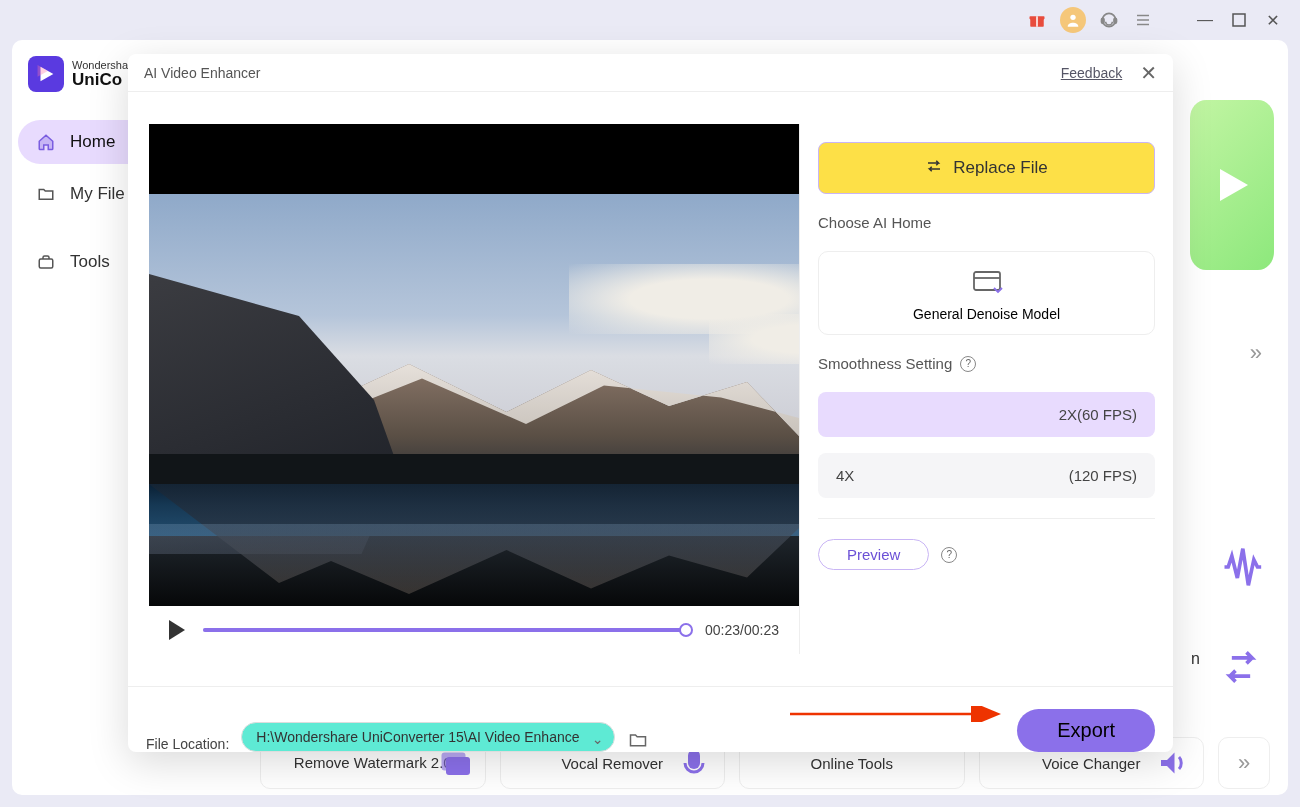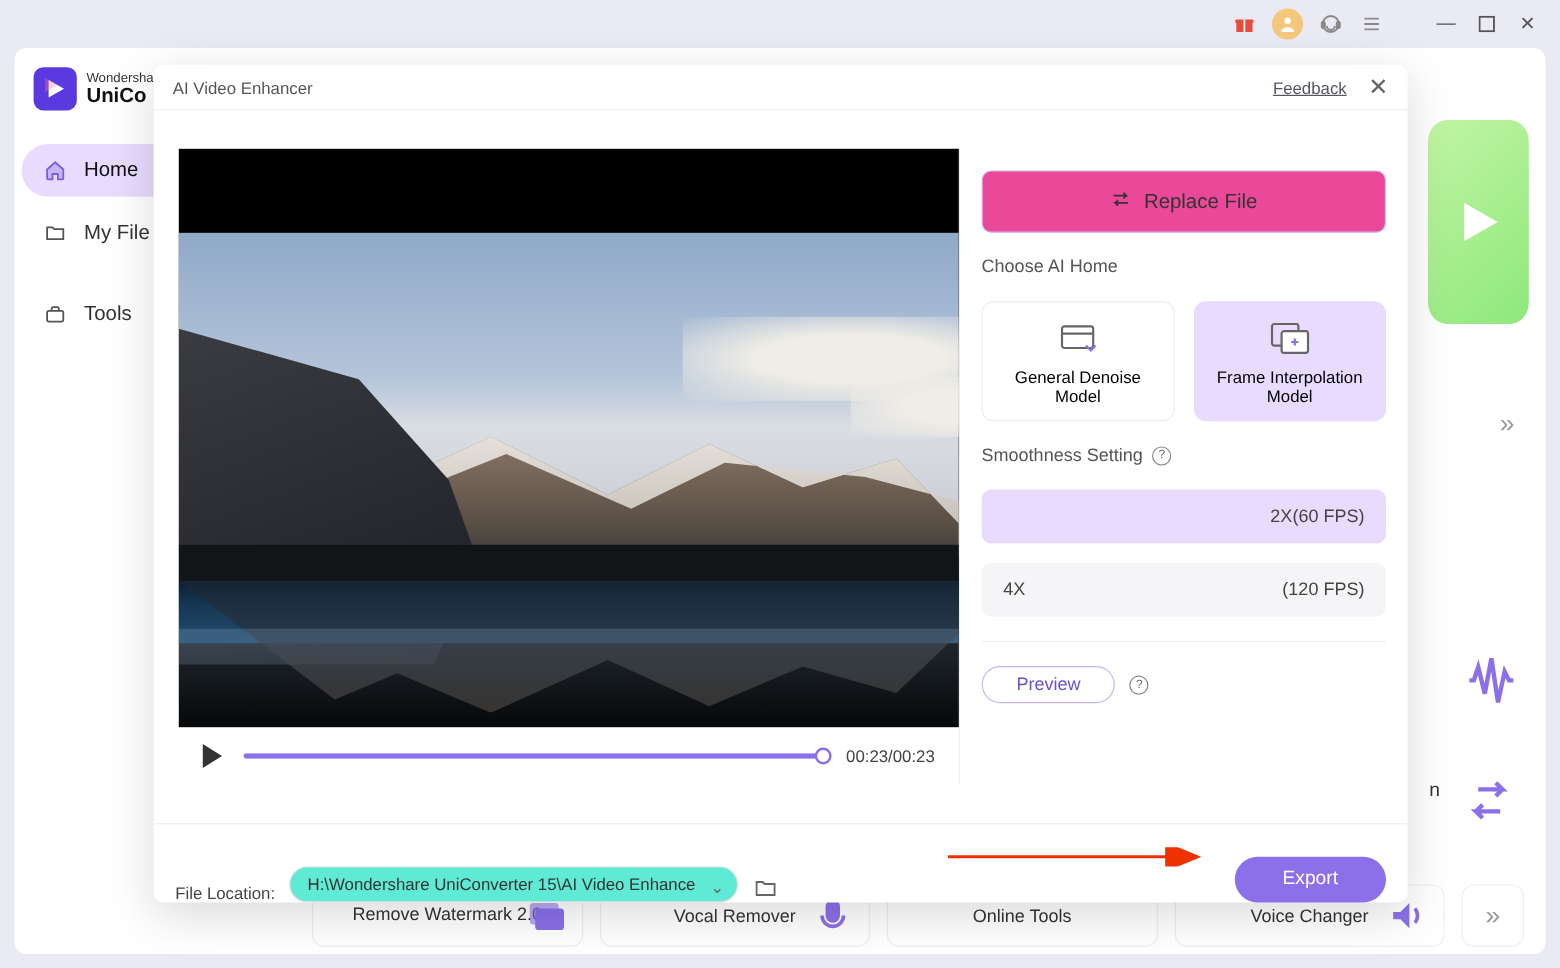--- a/index.html
+++ b/index.html
@@ -68,21 +68,21 @@
  background:linear-gradient(rgba(140,170,200,.25),rgba(30,60,90,.0));}
 
 .controls { height:48px; display:flex; align-items:center; padding:0 20px; gap:18px; background:#fff;}
 .play { width:0;height:0;border-left:16px solid #333;border-top:10px solid transparent;border-bottom:10px solid transparent; cursor:pointer;}
 .progress { flex:1; height:4px; background:#d0c6f5; border-radius:2px; position:relative;}
 .progress .fill{height:100%; width:100%; background:#8b70ea; border-radius:2px;}
 .progress .thumb{position:absolute; right:-6px; top:-5px; width:14px;height:14px;border-radius:50%;background:#fff;border:2px solid #8b70ea;}
 .time{ font-size:14px; color:#444;}
 
 .side-panel { flex:1; border-left:1px solid #eee; padding:18px 18px 0 18px; display:flex; flex-direction:column; gap:20px; overflow:hidden;}
-.replace-btn { border:1px solid #c9b5f5; background:#ec4899; color:#333; height:52px; border-radius:8px; display:flex; align-items:center; justify-content:center; gap:10px; font-size:17px; cursor:pointer;}
+.replace-btn { border:1px solid #c9b5f5; background:#fde047; color:#333; height:52px; border-radius:8px; display:flex; align-items:center; justify-content:center; gap:10px; font-size:17px; cursor:pointer;}
 
 .section-label { font-size:15px; color:#555; display:flex; align-items:center; gap:8px;}
 .help{ width:16px;height:16px;border:1.5px solid #888;border-radius:50%;display:inline-flex;align-items:center;justify-content:center;font-size:10px;color:#666;}
 
 .model-row { display:flex; gap:16px;}
 .model-card { flex:1; border:1px solid #eee; border-radius:10px; padding:16px 6px 12px; text-align:center; font-size:14px; color:#000000; cursor:pointer; display:flex; flex-direction:column; align-items:center; gap:10px;}
 .model-card.selected{ background:#e8dbfe; border-color:#e8dbfe;}
 .model-icon{ width:34px;height:28px;}
 
 .smooth-list{ display:flex; flex-direction:column; gap:16px;}
@@ -92,21 +92,21 @@
 
 .preview-row{ display:flex; align-items:center; gap:12px;}
 .preview-btn{ border:1px solid #c9b5f5; color:#6b50d6; background:#fff; padding:6px 28px; border-radius:18px; font-size:15px; cursor:pointer;}
 
 .modal-footer { height:66px; border-top:1px solid #eee; display:flex; align-items:flex-end; padding:0 18px; gap:12px;}
 .floc-label{ font-size:14px; color:#444;}
 .floc-select{ border:1px solid #ddd; border-radius:18px; padding:6px 34px 6px 14px; font-size:14px; color:#333; background:#5eead4; position:relative; min-width:360px;}
 .floc-caret{position:absolute;right:10px;top:8px;color:#666;}
 .folder-btn{ width:26px;height:22px; cursor:pointer; color:#666;}
 .spacer{flex:1;}
-.export-btn{ background:#8b70ea; color:#ffffff; border:none; padding:10px 40px; border-radius:22px; font-size:16px; cursor:pointer;}
+.export-btn{ background:#8b70ea; color:#000000; border:none; padding:10px 40px; border-radius:22px; font-size:20px; cursor:pointer;}
 
 .arrow-annot{ position:absolute; left:790px; top:706px; width:220px; height:16px; pointer-events:none;}
 </style>
 </head>
 <body>
 
 <div class="titlebar">
   <span class="tb-icon gift">
       <svg width="18" height="18" viewBox="0 0 24 24" fill="currentColor">
         <rect x="3" y="10" width="18" height="11" rx="1"></rect>
@@ -289,28 +289,20 @@
       <div class="section-label">Choose AI Home</div>
       <div class="model-row">
         <div class="model-card">
           <span class="model-icon"><svg width="34" height="28" viewBox="0 0 34 28" fill="none" stroke="#666" stroke-width="1.8">
                 <rect x="4" y="4" width="26" height="18" rx="2"></rect>
                 <path d="M4 10h26"></path>
                 <path d="M24 20l4 4 4-4" stroke="#8b70ea"></path>
               </svg></span>
           <span>General Denoise Model</span>
         </div>
-        <div class="model-card selected">
-          <span class="model-icon"><svg width="34" height="28" viewBox="0 0 34 28" fill="none" stroke="#666" stroke-width="1.8">
-                <rect x="2" y="2" width="22" height="18" rx="2"></rect>
-                <rect x="10" y="8" width="22" height="18" rx="2" fill="#fff"></rect>
-                <path d="M21 14v6M18 17h6" stroke="#8b70ea"></path>
-              </svg></span>
-          <span>Frame Interpolation Model</span>
-        </div>
       </div>
 
       <div class="section-label">
         <span>Smoothness Setting</span>
         <span class="help">?</span>
       </div>
       <div class="smooth-list">
         <div class="smooth-opt selected">
           <span>2X</span>
           <span>(60 FPS)</span>

